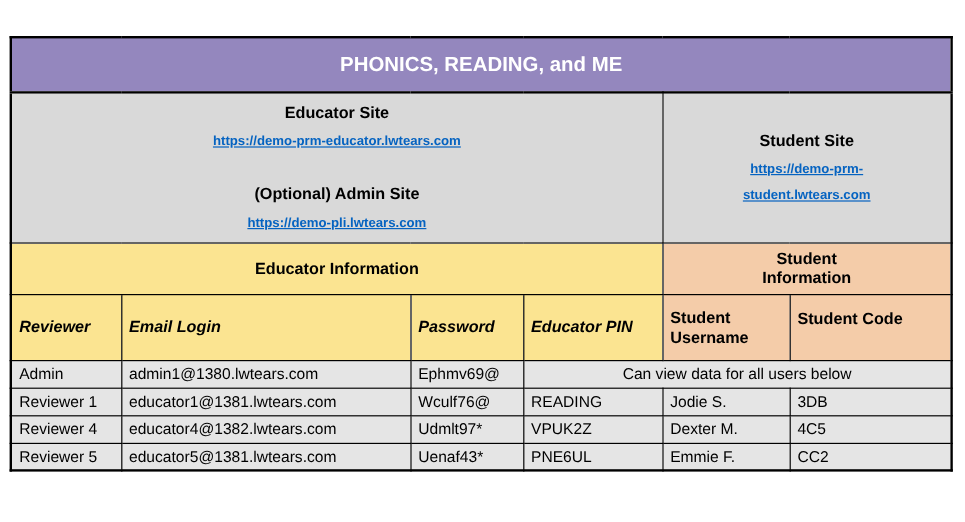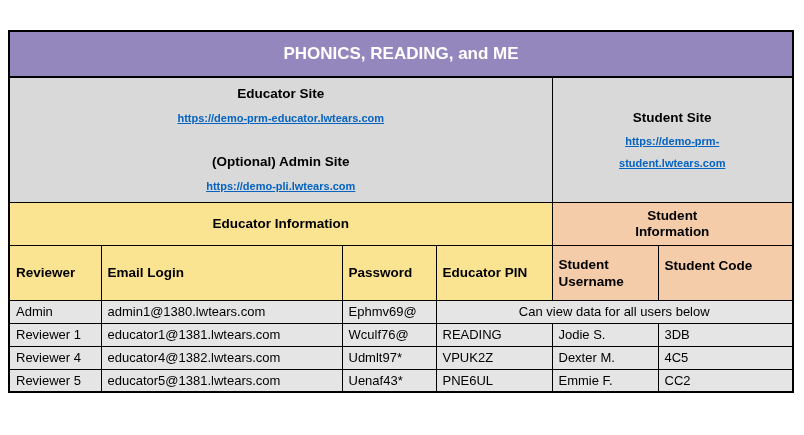--- a/index.html
+++ b/index.html
@@ -30,21 +30,21 @@
   .site-link{font-weight:bold;font-size:11px;line-height:24px;color:var(--link);text-decoration:underline;display:block;}
   .site-spacer{height:20px;}
   .student-link-wrap{display:block;max-width:185px;margin:0 auto;line-height:22px;}
   
   tr.band-row td{height:43px;font-weight:bold;font-size:13.5px;text-align:center;}
   td.band-educator{background:var(--yellow);}
   td.band-student{background:var(--peach);margin-top:15px;}
   .wrap-narrow{display:block;max-width:100px;margin:0 auto;line-height:16px;}
   
   tr.colhead-row td{height:55px;font-weight:bold;font-size:13.5px;line-height:17px;}
-  td.head-yellow{background:var(--yellow);}
+  td.head-yellow{background:var(--yellow);font-style:italic;}
   td.head-peach{background:var(--peach);}
   td.head-top{vertical-align:top;padding-top:11px;}
   
   tr.data-row td{height:23px;background:#e5e5e5;font-size:13px;}
   td.admin-note{text-align:center;margin-top:16px;}
 </style>
 </head>
 <body>
 
 <div class="page">

